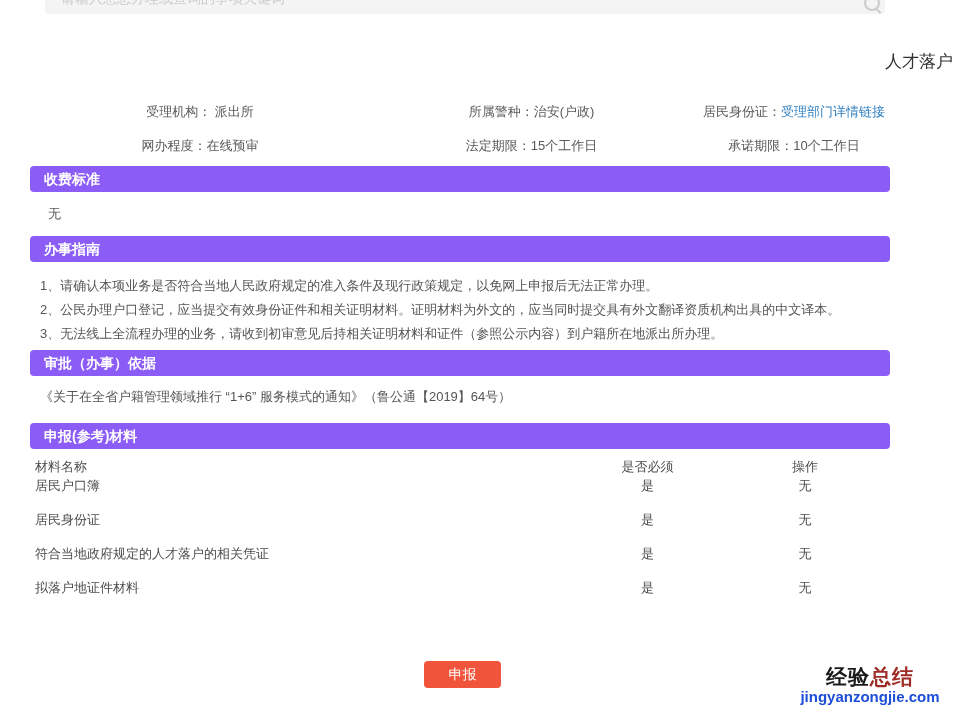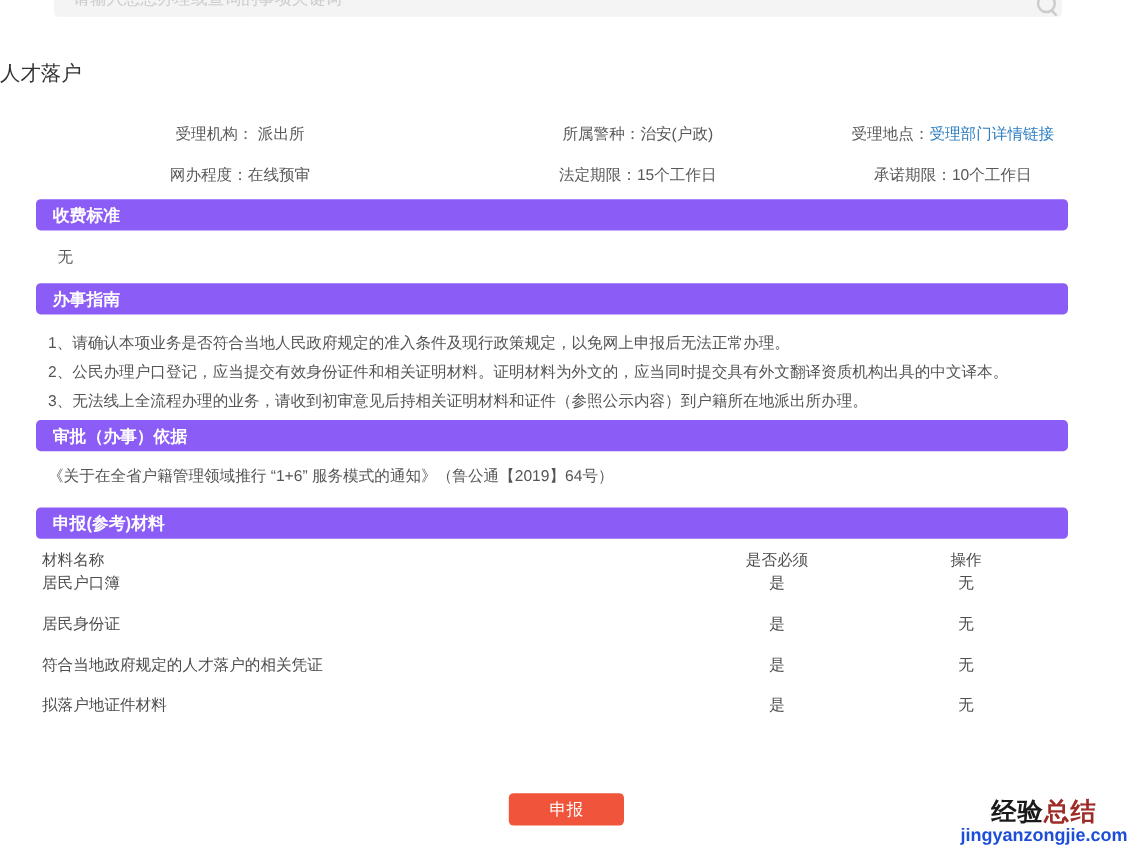--- a/index.html
+++ b/index.html
@@ -15,21 +15,21 @@
   .search-input::placeholder{color:#ccc;}
   .search-icon{position:absolute;top:-5px;left:864px;width:12px;height:12px;
     border:2px solid #ccc;border-radius:50%;}
   .search-icon::after{content:"";position:absolute;left:11px;top:11px;width:6px;height:2px;
     background:#ccc;transform:rotate(45deg);transform-origin:0 0;}
   
   .breadcrumb{position:absolute;top:28px;left:30px;font-size:13px;color:#b5b5b5;}
   .breadcrumb a{color:#b5b5b5;text-decoration:none;cursor:pointer;}
   .crumb-sep{padding:0 4px;}
   
-  .page-title{position:absolute;top:50px;left:0;width:100%;text-align:left;
+  .page-title{position:absolute;top:50px;left:0;width:100%;text-align:right;
     font-size:17px;color:#333;}
   
   .info-grid{position:absolute;top:101px;left:30px;width:860px;
     display:grid;grid-template-columns:335px 328px 1fr;row-gap:12px;
     font-size:13px;color:#595959;line-height:22px;padding-left:0;}
   .info-field{padding-left:5px;white-space:pre;text-align:center;}
   .info-link{color:#2e7fc1;text-decoration:none;cursor:pointer;}
   
   .sections{position:absolute;top:166px;left:30px;width:860px;}
   .sec-bar{height:26px;line-height:26px;background:#8b5cf6;border-radius:4px;
@@ -41,21 +41,21 @@
   .bar-basis{margin-top:4px;}
   .basis-content{margin-top:12px;line-height:18px;padding-left:10px;font-size:13px;color:#555;}
   .bar-materials{margin-top:17px;}
   .mat-header{display:flex;align-items:center;height:20px;margin-top:8px;font-size:13px;color:#4d4d4d;}
   .mat-row{display:flex;align-items:flex-start;height:34px;font-size:13px;color:#4d4d4d;}
   .mat-row:first-of-type{margin-top:8px;}
   .cell-name{flex:1;padding-left:5px;}
   .cell-required{width:145px;text-align:center;}
   .cell-op{width:170px;text-align:center;}
   
-  .submit-btn{position:absolute;top:661px;left:424px;width:96px;height:27px;
+  .submit-btn{position:absolute;top:661px;left:424px;width:77px;height:27px;
     background:#f0543b;color:#fff;border:none;border-radius:4px;font-size:14px;
     font-family:inherit;cursor:pointer;}
   
   .watermark{position:absolute;right:2px;bottom:2px;width:162px;text-align:center;
     font-weight:bold;line-height:1.1;}
   .wm-line1{font-size:21px;letter-spacing:1px;}
   .wm-black{color:#1a1a1a;}
   .wm-red{color:#9e2b25;}
   .wm-line2{font-size:15px;color:#1d4ed8;letter-spacing:0;}
 </style>
@@ -68,21 +68,21 @@
     <input class="search-input" type="text" placeholder="请输入您想办理或查询的事项关键词" style="">
   </div>
   <span class="search-icon"></span>
 
 
   <div class="page-title">人才落户</div>
 
   <div class="info-grid">
     <div class="info-field"><span>受理机构：</span> <span>派出所</span></div>
     <div class="info-field"><span>所属警种：</span><span>治安(户政)</span></div>
-    <div class="info-field"><span>受理地点：</span><a class="info-link">受理部门详情链接</a></div>
+    <div class="info-field"><span>居民身份证：</span><a class="info-link">受理部门详情链接</a></div>
     <div class="info-field"><span>网办程度：</span><span>在线预审</span></div>
     <div class="info-field"><span>法定期限：</span><span>15个工作日</span></div>
     <div class="info-field"><span>承诺期限：</span><span>10个工作日</span></div>
   </div>
 
   <div class="sections">
 
     <div class="sec-bar">收费标准</div>
     <div class="fee-content">无</div>
 

